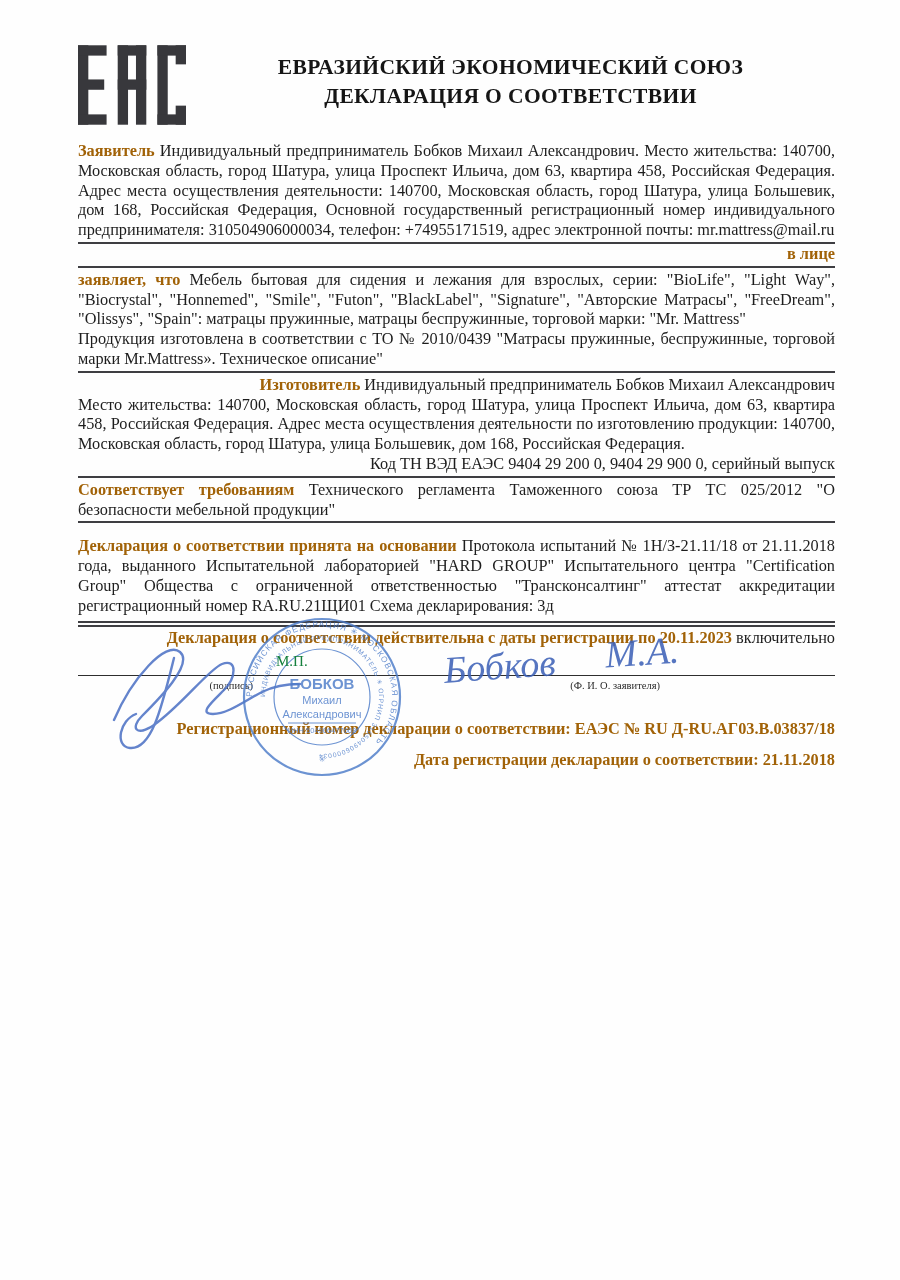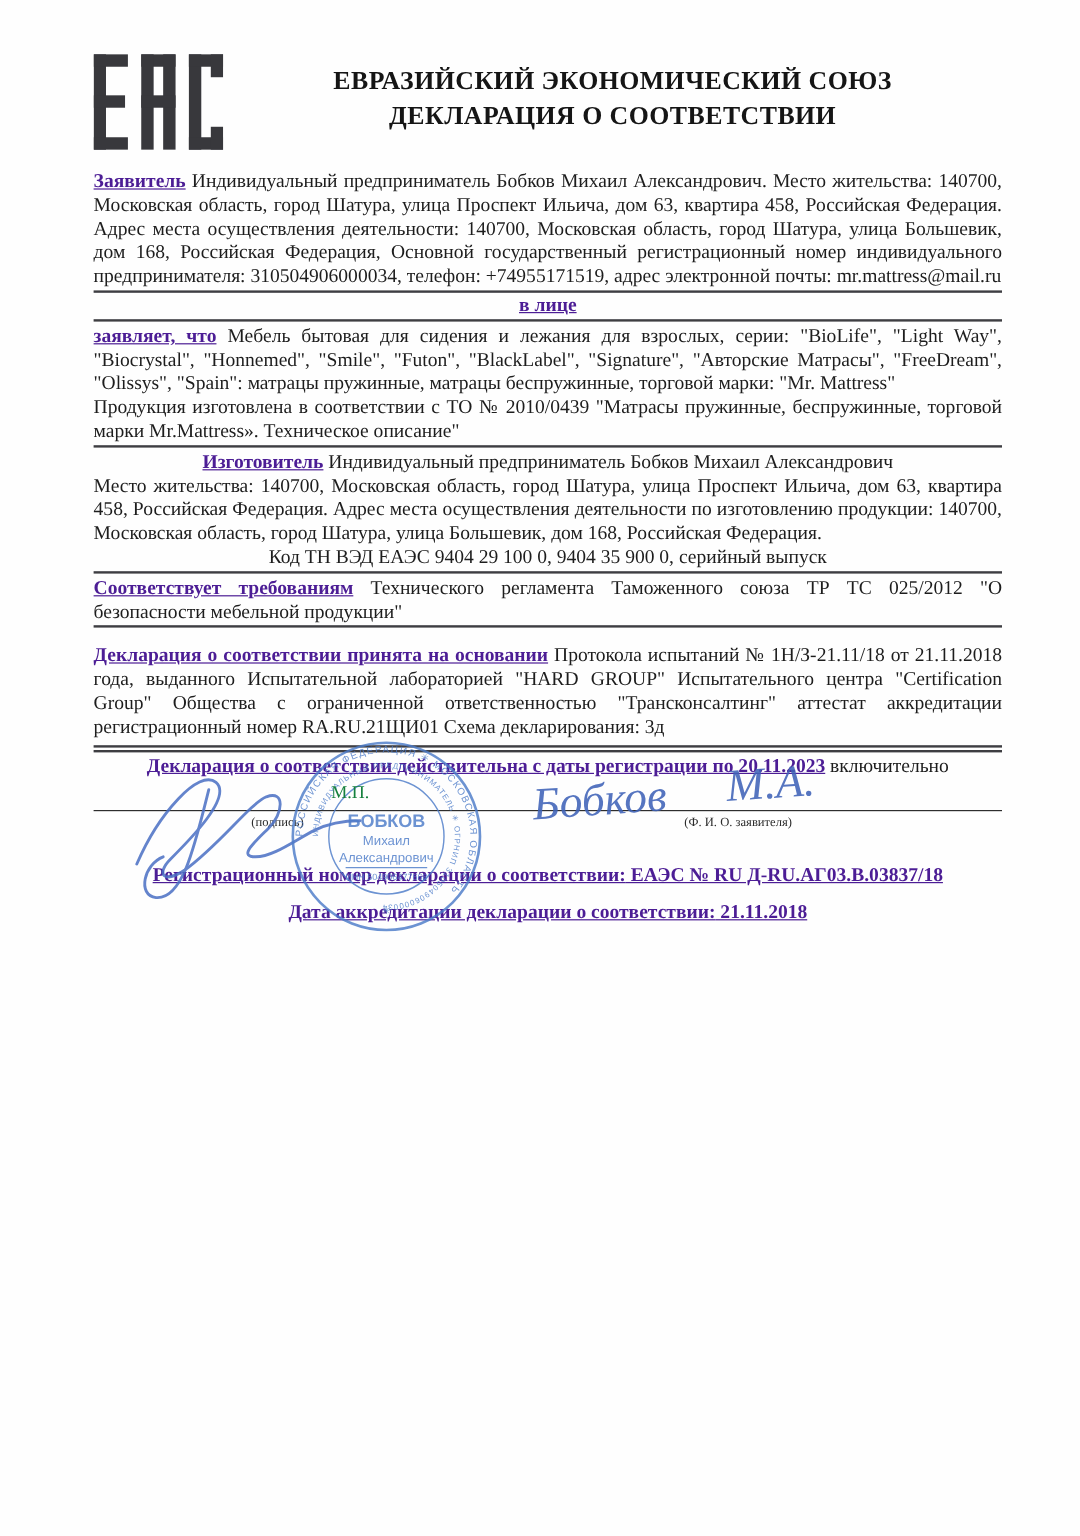--- a/index.html
+++ b/index.html
@@ -7,22 +7,22 @@
     width:900px;height:1280px;position:relative;background:#fefefe;
     font-family:"Liberation Serif","DejaVu Serif",serif;color:#1b1b1b;
     overflow:hidden;border-right:6px solid #6d28d9;
   }
   .content{position:absolute;left:78px;top:0;width:757px;}
   .hdr{display:flex;margin-top:44px;height:84px;}
   .logo{width:108px;flex:none;}
   .titles{flex:1;text-align:center;font-weight:bold;font-size:21.5px;line-height:28.5px;
     padding-top:9px;letter-spacing:.4px;color:#151515;}
   .p{font-size:16.3px;line-height:19.8px;text-align:justify;color:#1d1d1d;}
-  .nj{text-align:center;}
-  .b{font-weight:bold;color:#4c1d95;text-decoration:underline;}
+  .nj{text-align:right;}
+  .b{font-weight:bold;color:#a16207;}
   .rule{border:none;border-top:2px solid #3e3e42;height:0;margin:0;}
   .mt3{margin-top:2px}.mt2{margin-top:2px}
   #applicant{margin-top:13px}
   #basis{margin-top:13px}
   #additional{margin-top:5px}
   #validity{margin-top:1px}
   .sig-area{position:relative;height:62px;margin-top:0;}
   .sig-line{position:absolute;left:0;right:0;top:28px;border-top:1.6px solid #2e2e2e;}
   .caption{position:absolute;top:33px;font-size:10.5px;color:#2c2c2c;text-align:right;}
   .cap-sign{left:85px;width:90px;}
@@ -81,21 +81,21 @@
     <div class="p mt3">
       <span class="b">заявляет, что</span><span> Мебель бытовая для сидения и лежания для взрослых, серии: "BioLife", "Light Way", "Biocrystal", "Honnemed", "Smile", "Futon", "BlackLabel", "Signature", "Авторские Матрасы", "FreeDream", "Olissys", "Spain": матрацы пружинные, матрацы беспружинные, торговой марки: "Mr. Mattress"</span>
       <div>Продукция изготовлена в соответствии с ТО № 2010/0439 "Матрасы пружинные, беспружинные, торговой марки Mr.Mattress». Техническое описание"</div>
     </div>
 
     <div class="rule mt3"></div>
 
     <div class="p mt3">
       <div class="nj"><span class="b">Изготовитель</span><span> Индивидуальный предприниматель Бобков Михаил Александрович</span></div>
       <div>Место жительства: 140700, Московская область, город Шатура, улица Проспект Ильича, дом 63, квартира 458, Российская Федерация. Адрес места осуществления деятельности по изготовлению продукции: 140700, Московская область, город Шатура, улица Большевик, дом 168, Российская Федерация.</div>
-      <div class="nj">Код ТН ВЭД ЕАЭС 9404 29 100 0, 9404 35 900 0, серийный выпуск</div>
+      <div class="nj">Код ТН ВЭД ЕАЭС 9404 29 200 0, 9404 29 900 0, серийный выпуск</div>
     </div>
 
     <div class="rule mt2"></div>
 
     <div class="p mt3">
       <span class="b">Соответствует требованиям</span><span> Технического регламента Таможенного союза ТР ТС 025/2012 "О безопасности мебельной продукции"</span>
     </div>
 
     <div class="rule mt3"></div>
 
@@ -154,17 +154,17 @@
       <div class="sig-line"></div>
       <div class="caption cap-sign">(подпись)</div>
       <div class="caption cap-name">(Ф. И. О. заявителя)</div>
     </div>
 
     <div class="p nj" id="regnum">
       <span class="b">Регистрационный номер декларации о соответствии:</span><span class="b"> ЕАЭС № RU Д-RU.АГ03.В.03837/18</span>
     </div>
 
     <div class="p nj" id="regdate">
-      <span class="b">Дата аккредитации декларации о соответствии:</span><span class="b"> 21.11.2018</span>
+      <span class="b">Дата регистрации декларации о соответствии:</span><span class="b"> 21.11.2018</span>
     </div>
 
   </div>
 </div>
 
 </body></html>

